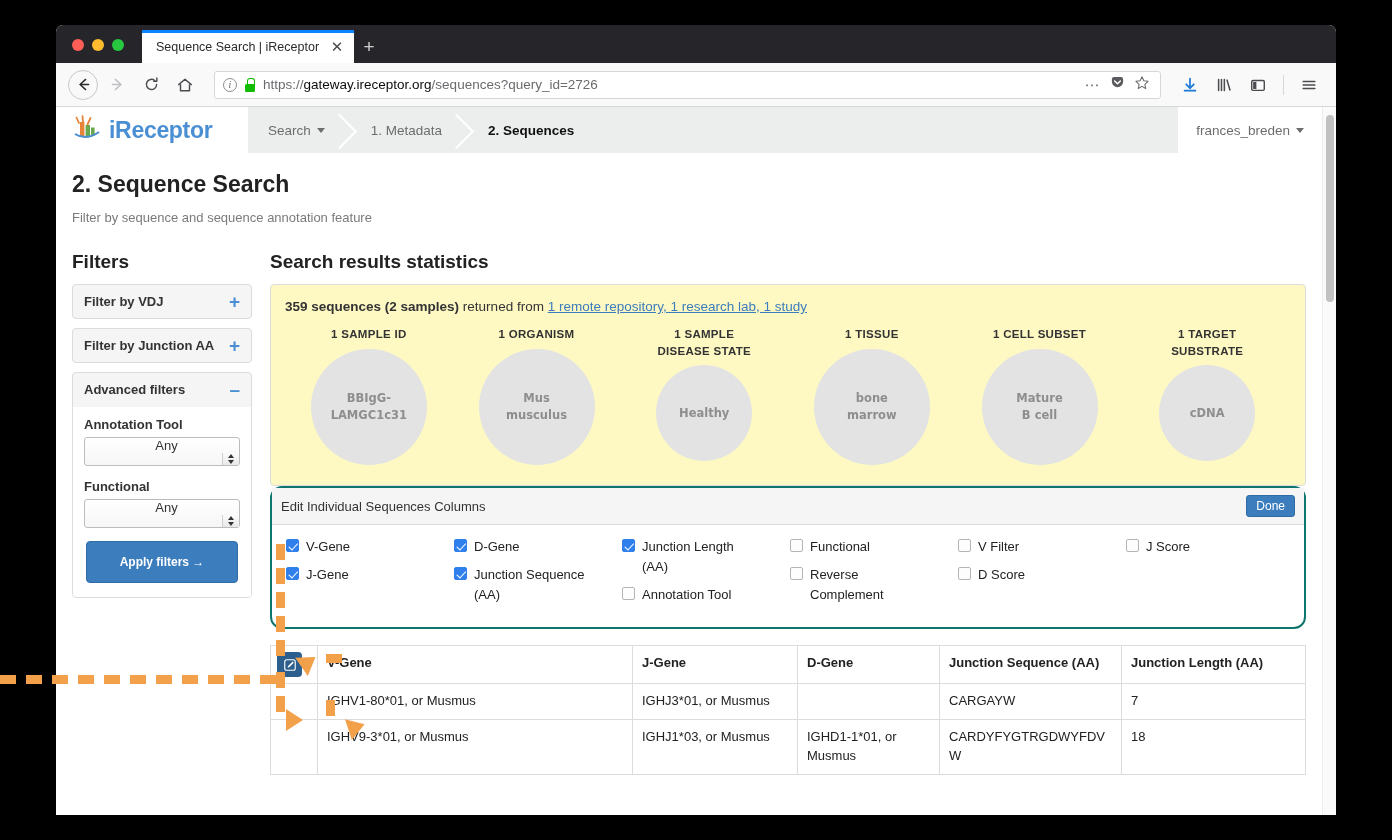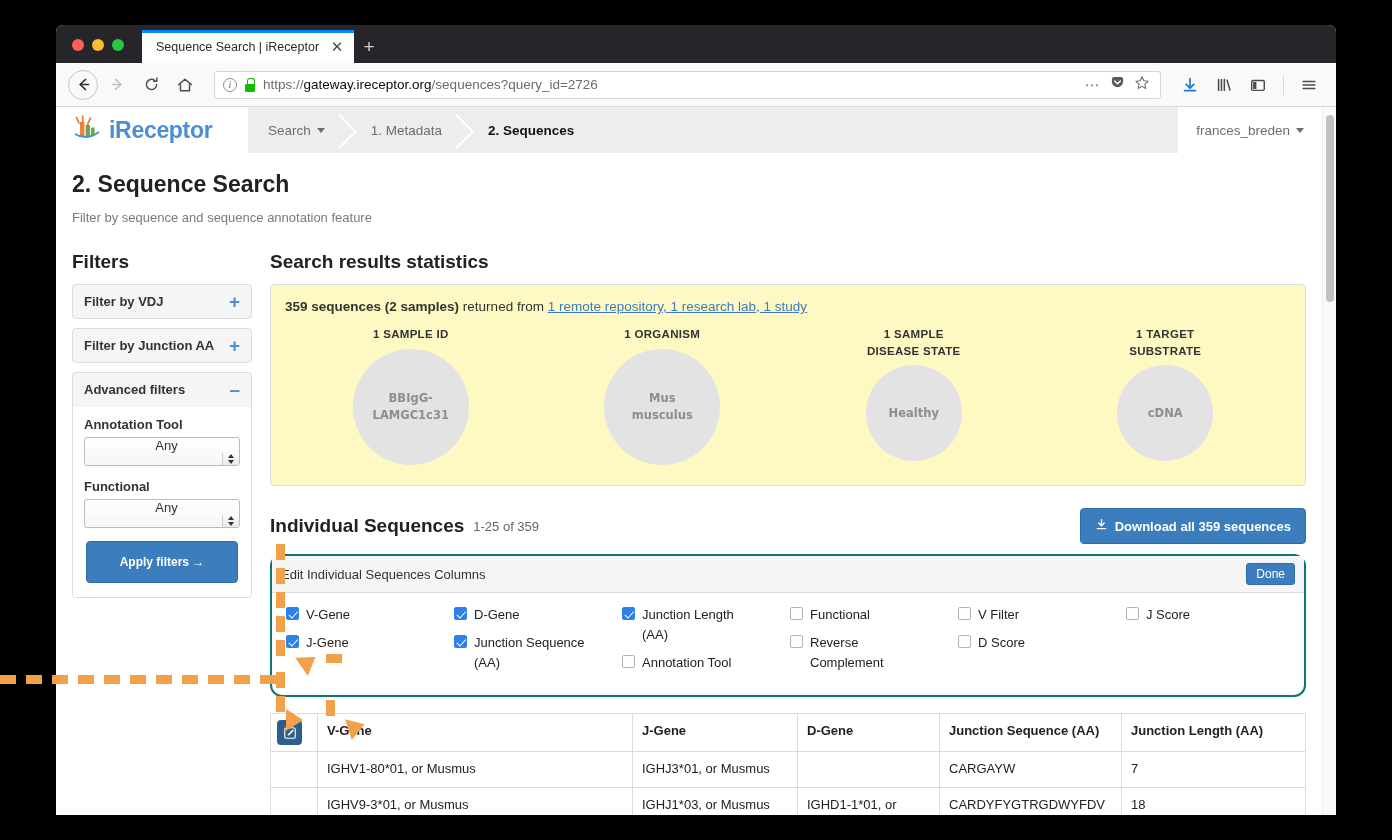--- a/index.html
+++ b/index.html
@@ -453,40 +453,34 @@
                   </div>
                   <div class="circ-col">
                     <div class="circ-label">1 ORGANISM</div>
                     <div class="circ" style="width:116px;height:116px;">Mus<br>musculus</div>
                   </div>
                   <div class="circ-col">
                     <div class="circ-label">1 SAMPLE<br>DISEASE STATE</div>
                     <div class="circ" style="width:96px;height:96px;">Healthy</div>
                   </div>
                   <div class="circ-col">
+                    <div class="circ-label">1 TISSUE</div>
+                    <div class="circ" style="width:116px;height:116px;">bone<br>marrow</div>
+                  </div>
+                  <div class="circ-col">
+                    <div class="circ-label">1 CELL SUBSET</div>
+                    <div class="circ" style="width:116px;height:116px;">Mature<br>B cell</div>
+                  </div>
+                  <div class="circ-col">
                     <div class="circ-label">1 TARGET<br>SUBSTRATE</div>
                     <div class="circ" style="width:96px;height:96px;">cDNA</div>
                   </div>
                 </div>
               </div>
 
-              <div class="seq-head">
-                <span class="seq-title">Individual Sequences</span>
-                <span class="seq-count">1-25 of 359</span>
-                <div class="dl-btn">
-                  <span>
-                    <svg width="13" height="13" viewBox="0 0 20 20">
-                        <path d="M10 2.5 V11.5" stroke="#fff" stroke-width="2.1" stroke-linecap="round"></path>
-                        <path d="M5.8 7.8 L10 12 L14.2 7.8" fill="none" stroke="#fff" stroke-width="2.1" stroke-linecap="round" stroke-linejoin="round"></path>
-                        <path d="M3.6 16.4 H16.4" stroke="#fff" stroke-width="2.1" stroke-linecap="round"></path>
-                      </svg>
-                  </span>
-                  <span>Download all 359 sequences</span>
-                </div>
-              </div>
 
               <div class="edit-panel">
                 <div class="edit-bar">
                   <span class="edit-bar-title">Edit Individual Sequences Columns</span>
                   <span class="done-btn">Done</span>
                 </div>
                 <div class="cbgrid">
                   <div class="cbcol">
                     <div class="cbrow">
                       <span class="cb on"></span>

